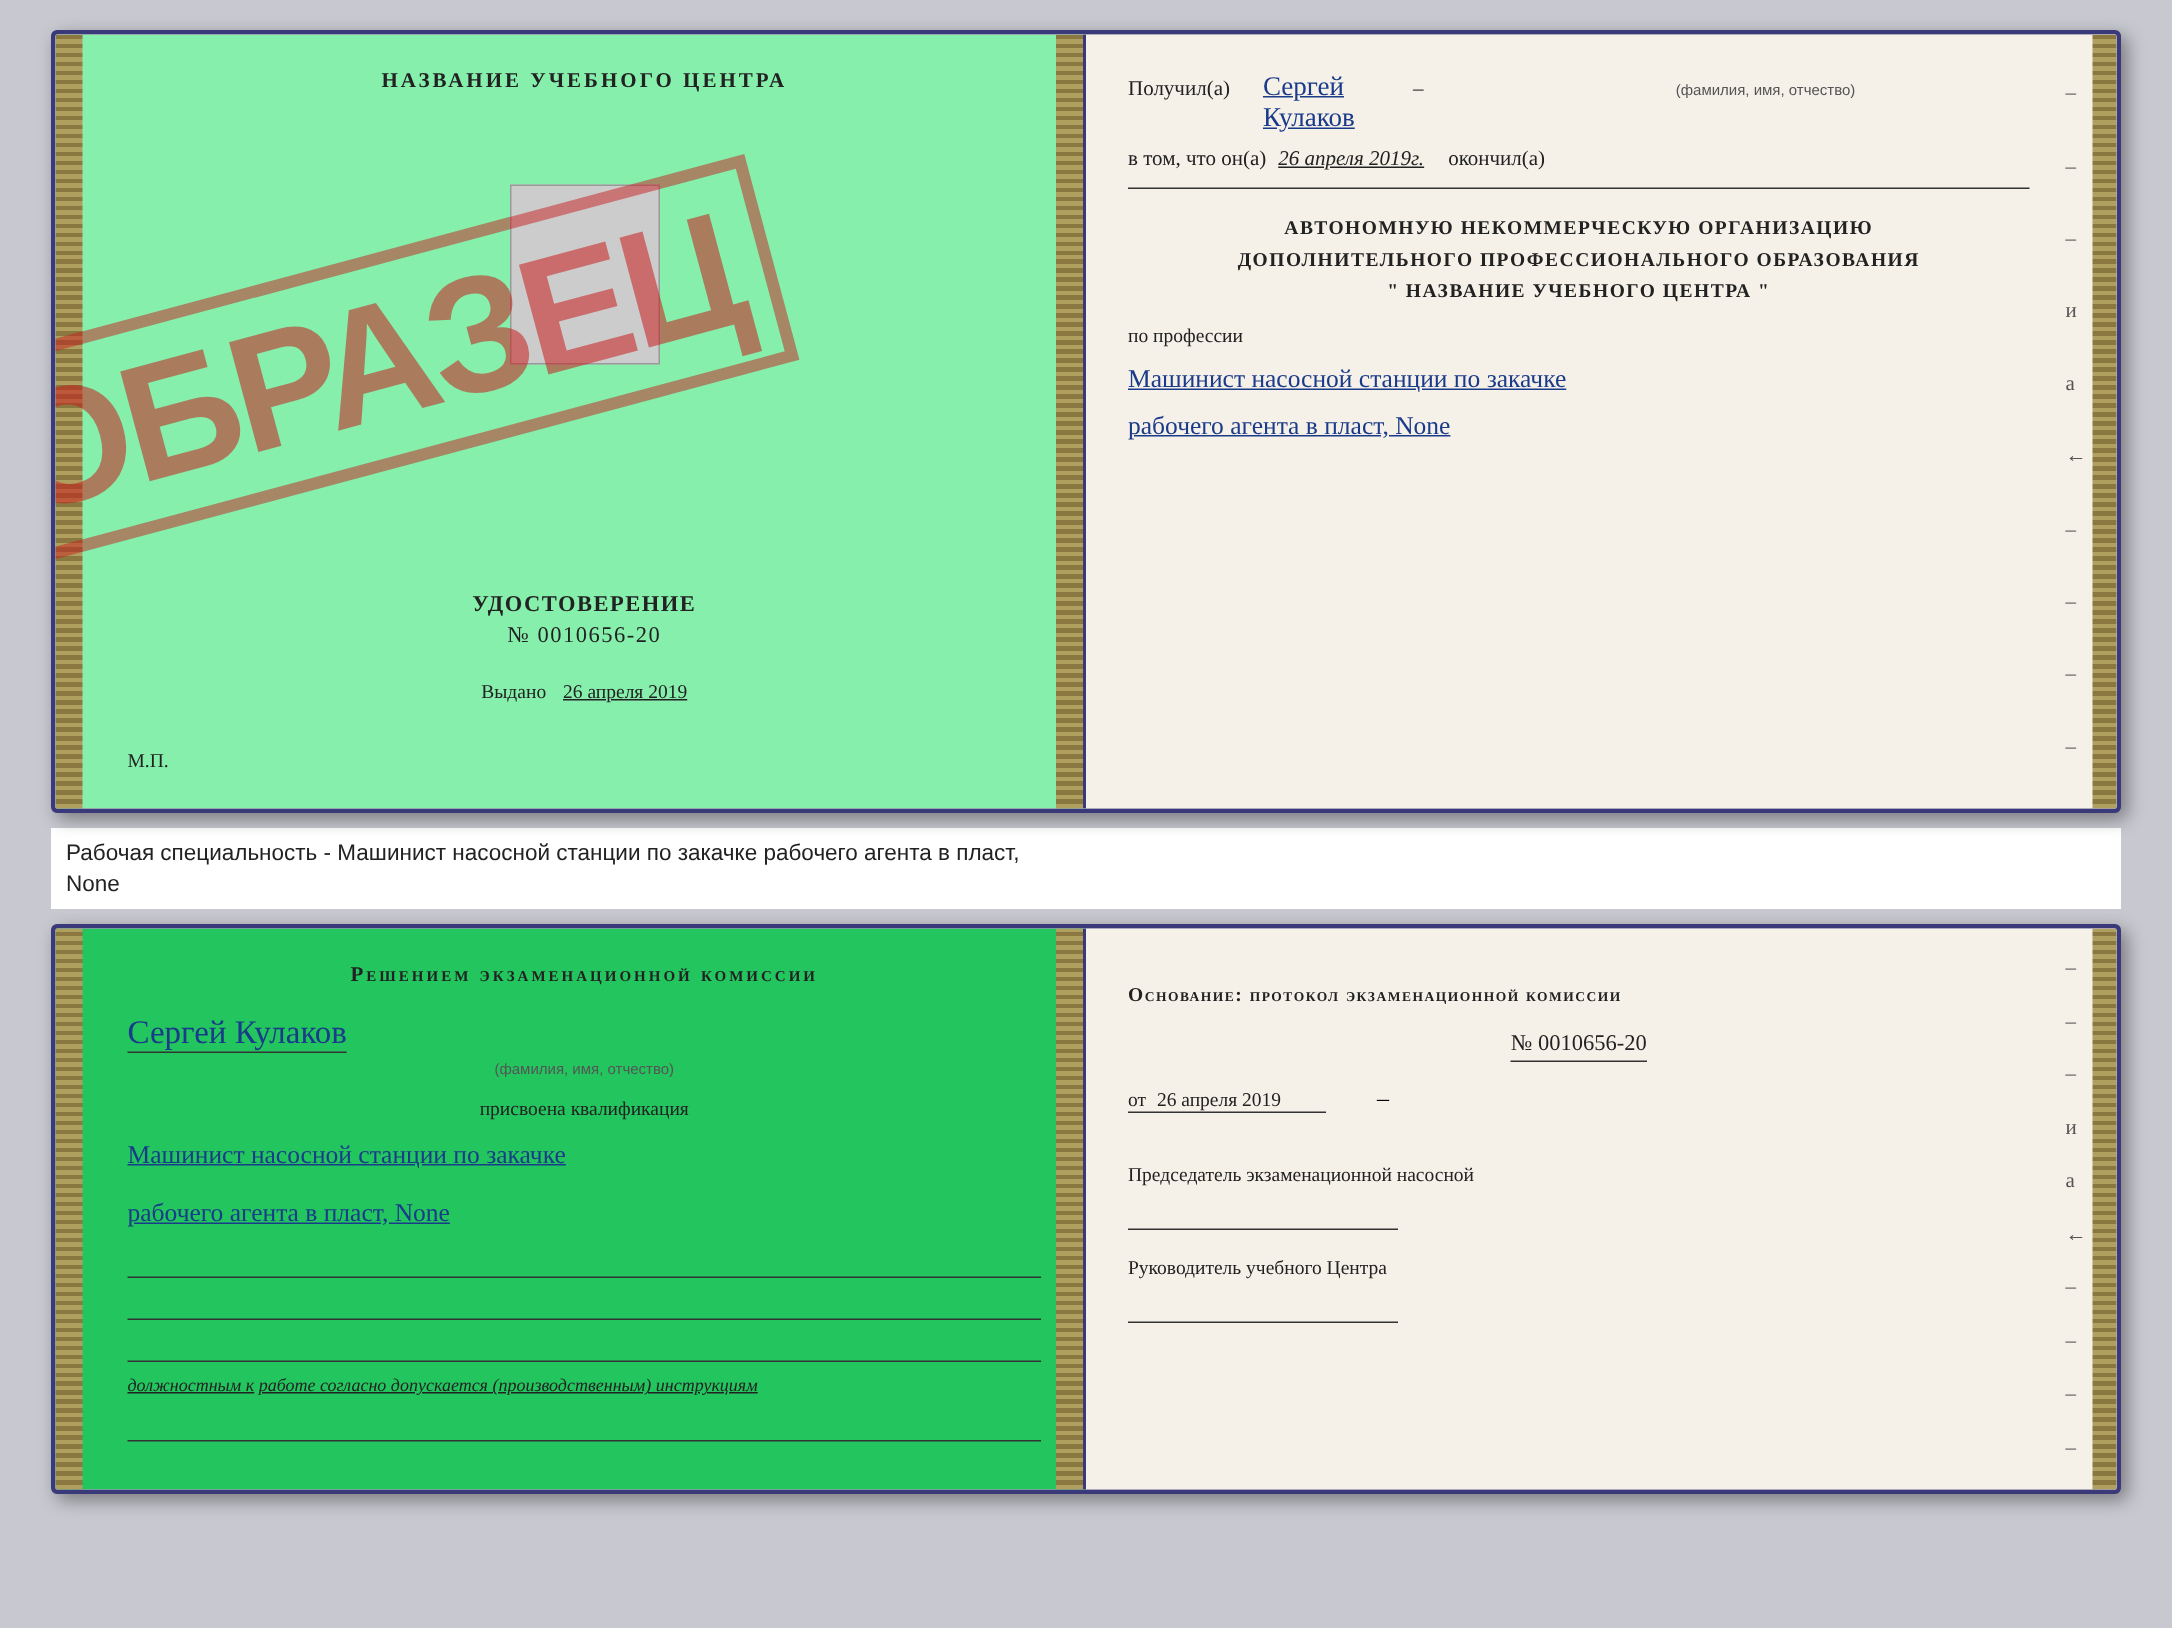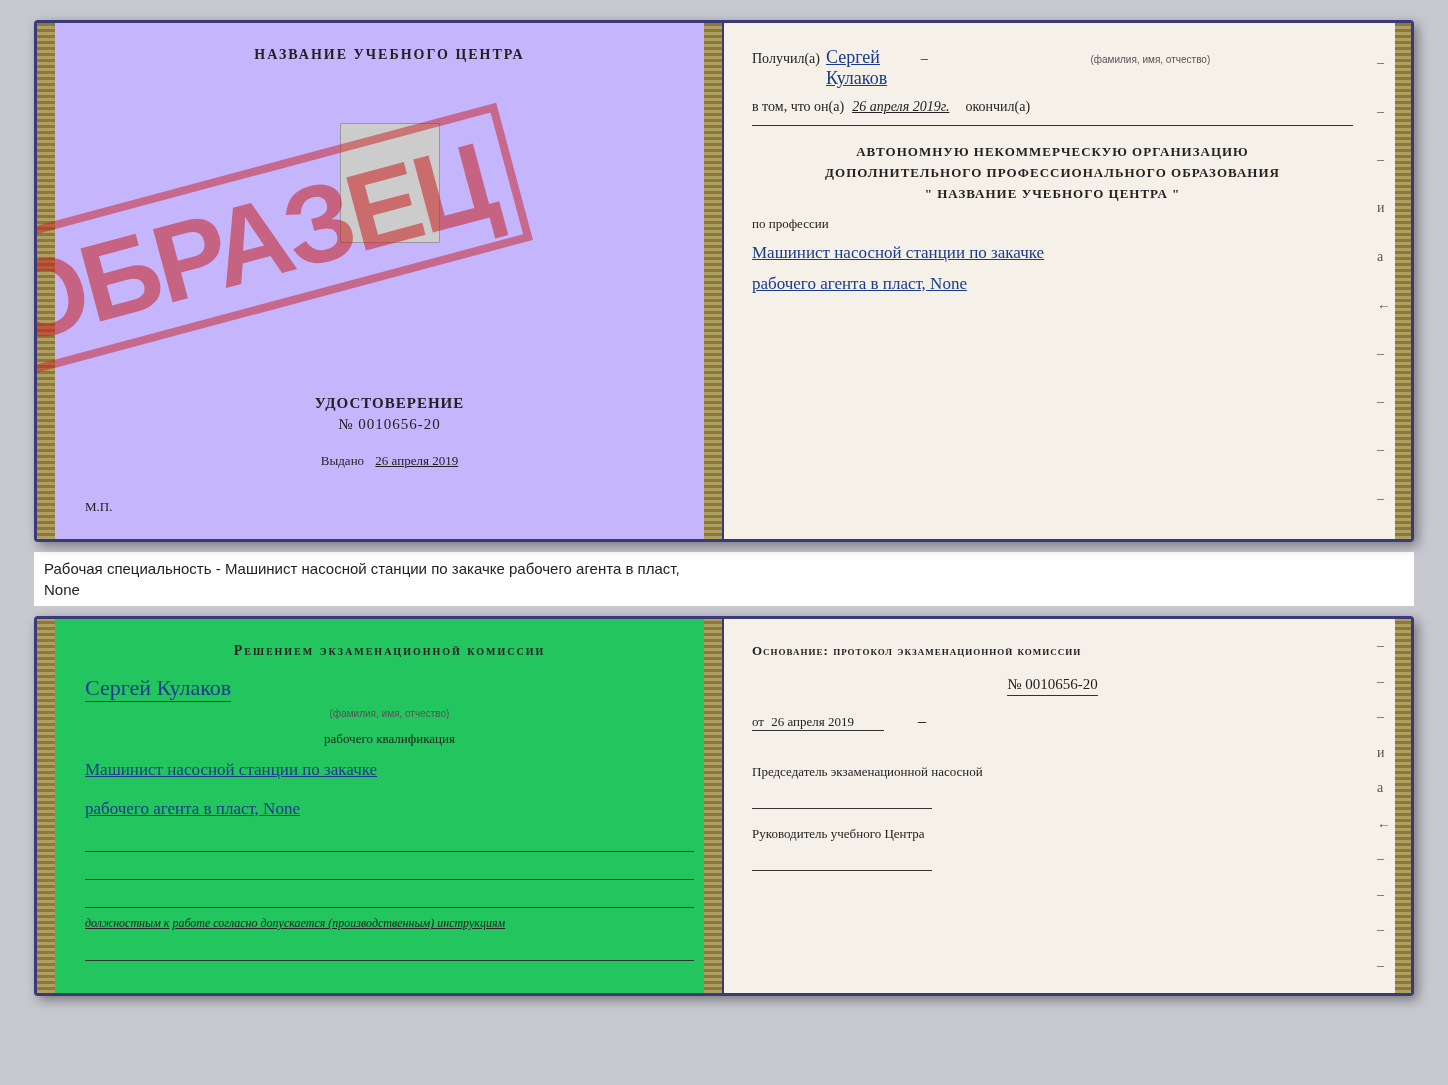--- a/index.html
+++ b/index.html
@@ -24,21 +24,21 @@
       box-shadow: 4px 4px 12px rgba(0,0,0,0.4);
       overflow: hidden;
       position: relative;
     }
 
     .cert-left {
       width: 50%;
       border-right: 2px solid #3a3a7a;
       padding: 24px 28px;
       position: relative;
-      background: #c4b5fd;
+      background: #86efac;
     }
 
     .cert-right {
       width: 50%;
       padding: 24px 28px;
       background: #f5f0e8;
       position: relative;
     }
 
     .spine-decoration {
@@ -145,21 +145,21 @@
       margin-top: 10px;
     }
 
     
     .poluchil-line {
       font-size: 14px;
       color: #222;
       margin-bottom: 10px;
       display: flex;
       align-items: baseline;
-      gap: 6px;
+      gap: 22px;
     }
 
     .handwritten {
       font-family: 'Segoe Script', 'Brush Script MT', cursive;
       font-size: 18px;
       color: #1a3a8a;
       text-decoration: underline;
       text-decoration-color: #1a3a8a;
     }
 
@@ -331,20 +331,21 @@
     }
 
     
     .osnovanie {
       font-size: 13px;
       font-weight: bold;
       letter-spacing: 1px;
       color: #222;
       margin-bottom: 16px;
       font-variant: small-caps;
+      margin-top: 12px;
     }
 
     .proto-number {
       text-align: center;
       font-size: 15px;
       color: #222;
       border-bottom: 1px solid #333;
       display: inline-block;
       padding-bottom: 2px;
       margin-bottom: 8px;
@@ -466,21 +467,21 @@
   <div class="bottom-left">
     <div class="left-spine-decoration"></div>
     <div style="padding-left: 20px;">
       <div class="komissia-title">Решением экзаменационной комиссии</div>
 
       <div style="margin-bottom: 4px;">
         <span class="handwritten-name">Сергей Кулаков</span>
       </div>
       <div class="name-hint">(фамилия, имя, отчество)</div>
 
-      <div class="prisvoena">рабочего квалификация</div>
+      <div class="prisvoena">присвоена квалификация</div>
 
       <div class="kvali-text">Машинист насосной станции по закачке</div>
       <div class="kvali-text">рабочего агента в пласт, None</div>
 
       <div class="blank-line"></div>
       <div class="blank-line"></div>
       <div class="blank-line"></div>
 
       <div class="dopuskaetsya">
         <span>должностным к</span>

